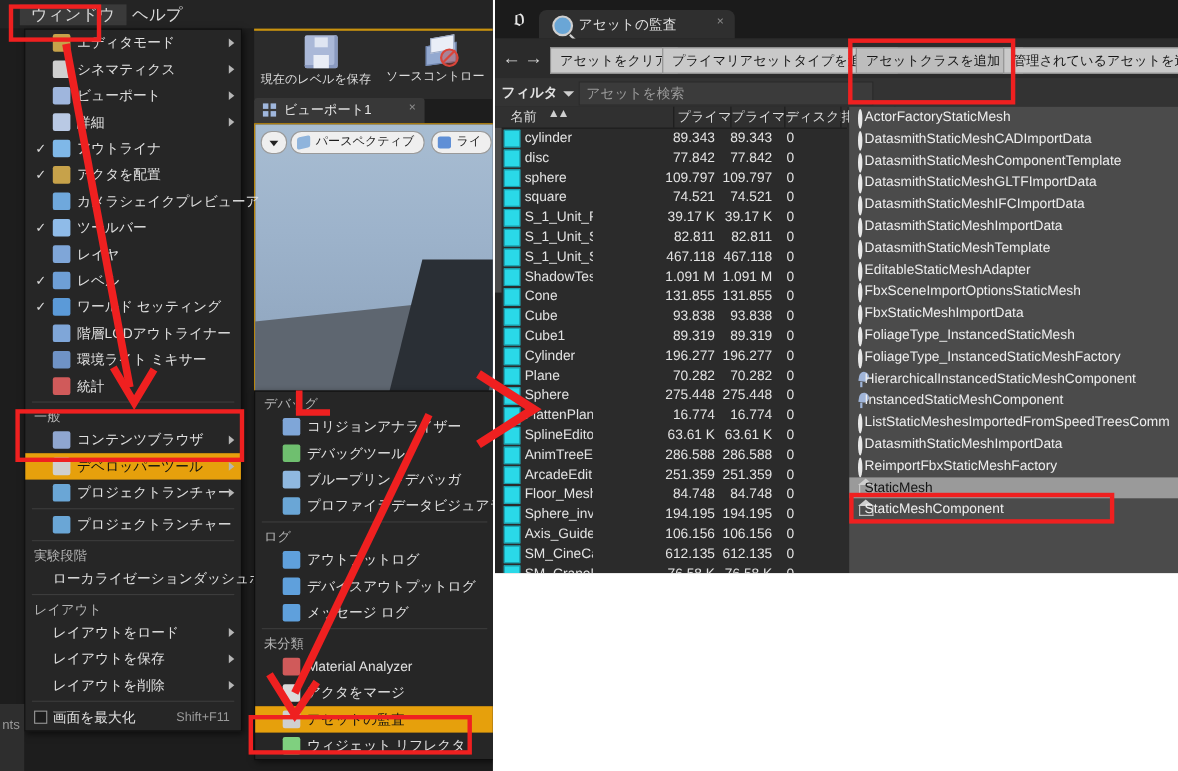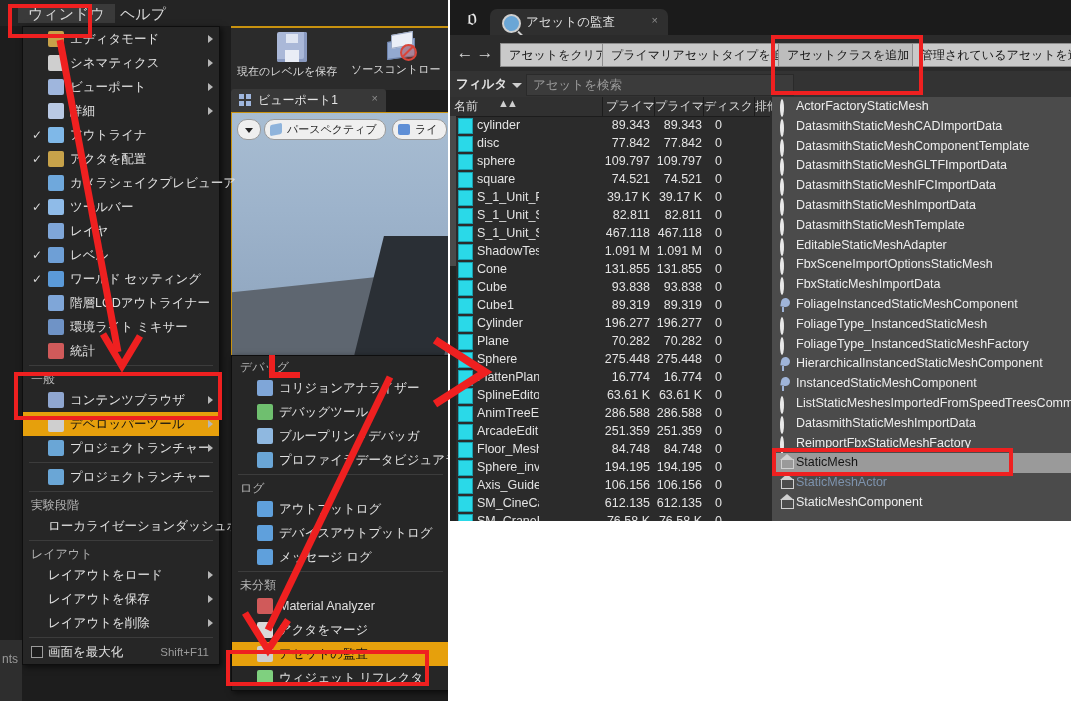--- a/index.html
+++ b/index.html
@@ -102,39 +102,39 @@
   #r-filterbar{left:0;top:71px;width:621px;height:26px;background:#333333;}
   #filter-lbl{position:absolute;left:6px;top:5px;font-size:12.5px;color:#e2e2e2;font-weight:bold;}
   #filter-caret{position:absolute;left:62px;top:12px;border-top:5px solid #cfcfcf;
           border-left:5px solid transparent;border-right:5px solid transparent;}
   #search-input{position:absolute;left:76px;top:3px;width:260px;height:20px;background:#3b3b3b;
           border:1px solid #2a2a2a;color:#9a9a9a;font-size:12.5px;line-height:20px;padding-left:6px;}
 
   
   #table-head{left:0;top:97px;width:320px;height:19px;background:#303030;border-bottom:1px solid #1c1c1c;}
   .th{position:absolute;top:0;height:19px;line-height:19px;font-size:12px;color:#dddddd;
-      border-right:1px solid #1c1c1c;padding-left:4px;overflow:hidden;white-space:nowrap;}
+      border-right:1px solid #1c1c1c;padding-left:14px;overflow:hidden;white-space:nowrap;}
   #sortmark{position:absolute;left:48px;top:0px;font-size:11px;color:#cfcfcf;letter-spacing:-2px;}
   #asset-rows{left:0;top:116px;width:320px;height:324px;}
   .arow{position:relative;height:18px;line-height:18px;font-size:12.5px;color:#e3e3e3;}
   .arow .mico{position:absolute;left:8px;top:2px;width:13px;height:14px;background:#2ad9e8;
       border:1px solid #1b9fae;}
   .arow .nm{position:absolute;left:27px;top:0;width:62px;overflow:hidden;white-space:nowrap;}
   .arow .c1{position:absolute;left:152px;top:0;width:48px;text-align:right;overflow:hidden;white-space:nowrap;}
   .arow .c2{position:absolute;left:204px;top:0;width:48px;text-align:right;overflow:hidden;white-space:nowrap;}
   .arow .c3{position:absolute;left:258px;top:0;width:14px;text-align:right;}
   #list-scroll{position:absolute;left:0;top:116px;width:6px;height:405px;background:#222;}
   #list-thumb{position:absolute;left:0;top:0;width:6px;height:150px;background:#4a4a4a;}
 
   
   #class-dd{left:322px;top:97px;width:299px;height:424px;background:#4b4b4b;overflow:hidden;}
   .crow{position:relative;height:19.8px;line-height:19.8px;font-size:12.5px;color:#eeeeee;white-space:nowrap;}
   .crow.sel{background:#9a9a9a;color:#141414;}
   .crow .ci{position:absolute;left:8px;top:2px;width:15px;height:15px;}
-  .crow .tx{position:absolute;left:24px;top:0;}
+  .crow .tx{position:absolute;left:14px;top:0;}
   .circ{width:13px;height:13px;border:2.5px solid #e9e9e9;border-radius:50%;box-sizing:border-box;margin-top:1px;}
   .foli{position:relative;width:15px;height:15px;}
   .foli:before{content:"";position:absolute;left:2px;top:10px;width:2px;height:5px;background:#9fb4d8;}
   .foli:after{content:"";position:absolute;left:1px;top:1px;width:9px;height:9px;border-radius:50% 50% 50% 0;
       background:#9fb4d8;transform:rotate(10deg);}
   .house{position:relative;width:15px;height:15px;}
   .house:before{content:"";position:absolute;left:1px;top:4px;width:11px;height:9px;border:1.6px solid #cfcfcf;
       border-top:none;}
   .house:after{content:"";position:absolute;left:0px;top:-1px;border-left:7px solid transparent;
       border-right:7px solid transparent;border-bottom:6px solid #cfcfcf;}
@@ -622,24 +622,20 @@
       </div>
       <div class="crow">
         <span class="ci"><span class="circ"></span></span>
         <span class="tx">FbxSceneImportOptionsStaticMesh</span>
       </div>
       <div class="crow">
         <span class="ci"><span class="circ"></span></span>
         <span class="tx">FbxStaticMeshImportData</span>
       </div>
       <div class="crow">
-        <span class="ci"><span class="foli"></span></span>
-        <span class="tx">FoliageInstancedStaticMeshComponent</span>
-      </div>
-      <div class="crow">
         <span class="ci"><span class="circ"></span></span>
         <span class="tx">FoliageType_InstancedStaticMesh</span>
       </div>
       <div class="crow">
         <span class="ci"><span class="circ"></span></span>
         <span class="tx">FoliageType_InstancedStaticMeshFactory</span>
       </div>
       <div class="crow">
         <span class="ci"><span class="foli"></span></span>
         <span class="tx">HierarchicalInstancedStaticMeshComponent</span>
@@ -656,24 +652,20 @@
         <span class="ci"><span class="circ"></span></span>
         <span class="tx">DatasmithStaticMeshImportData</span>
       </div>
       <div class="crow">
         <span class="ci"><span class="circ"></span></span>
         <span class="tx">ReimportFbxStaticMeshFactory</span>
       </div>
       <div class="crow sel">
         <span class="ci"><span class="house"></span></span>
         <span class="tx">StaticMesh</span>
-      </div>
-      <div class="crow dim">
-        <span class="ci"><span class="house"></span></span>
-        <span class="tx">StaticMeshActor</span>
       </div>
       <div class="crow">
         <span class="ci"><span class="house"></span></span>
         <span class="tx">StaticMeshComponent</span>
       </div>
     </div>
 </div>
 
 <div class="rbox" style="left:8px;top:4px;width:84px;height:34px;"></div>
 <div class="rbox" style="left:14px;top:372px;width:208px;height:48px;"></div>

